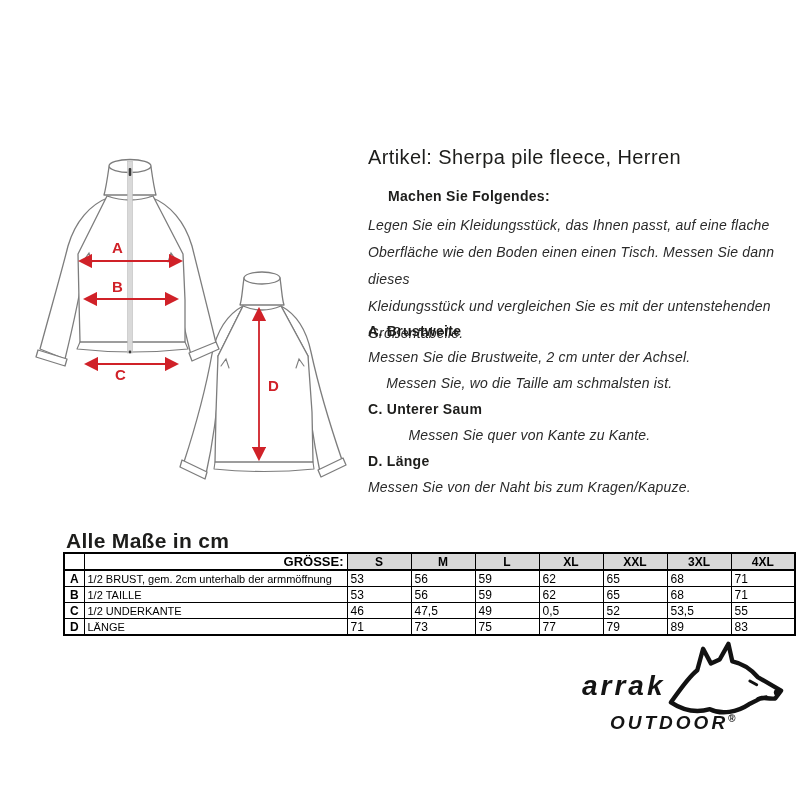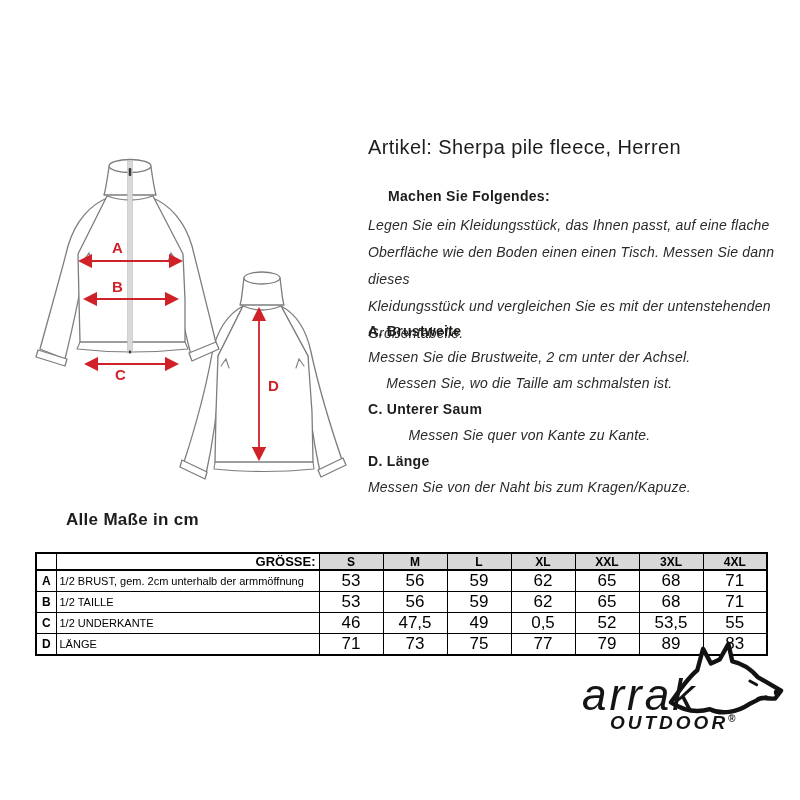--- a/index.html
+++ b/index.html
@@ -1,53 +1,53 @@
 <!DOCTYPE html>
 <html><head>
 <meta charset="utf-8">
 <style>
   html,body{margin:0;padding:0;background:#fff;}
   .page{position:relative;width:800px;height:800px;background:#ffffff;overflow:hidden;
         font-family:"Liberation Sans",sans-serif;color:#1d1d1b;}
 
   
-  .article-title{position:absolute;left:368px;top:136px;font-size:20px;letter-spacing:.4px;color:#1d1d1b;}
+  .article-title{position:absolute;left:368px;top:146px;font-size:20px;letter-spacing:.4px;color:#1d1d1b;}
   .howto-heading{position:absolute;left:388px;top:188px;font-size:14px;font-weight:bold;letter-spacing:.3px;}
   .howto-body{position:absolute;left:368px;top:212px;font-size:14px;font-style:italic;
               line-height:27px;letter-spacing:.2px;color:#2a2a2a;}
   .meas-list{position:absolute;left:368px;top:318px;font-size:14px;line-height:26px;}
   .meas-name{font-weight:bold;font-style:normal;letter-spacing:.3px;color:#1d1d1b;}
   .meas-desc{font-style:italic;color:#2a2a2a;letter-spacing:.2px;text-align:center;}
 
   
   .front-jacket{position:absolute;left:28px;top:150px;z-index:2;}
   .back-jacket{position:absolute;left:172px;top:262px;z-index:1;}
   .outline{fill:#ffffff;stroke:#7d7d7d;stroke-width:1.3;stroke-linejoin:round;}
   .thin{fill:none;stroke:#7d7d7d;stroke-width:1.1;stroke-linecap:round;}
   .red-arrow{stroke:#d02128;stroke-width:1.8;}
   .red-label{fill:#d02128;font-family:"Liberation Sans",sans-serif;font-size:15px;font-weight:bold;}
 
   
-  .table-caption{position:absolute;left:66px;top:510px;font-size:17px;font-weight:bold;letter-spacing:.3px;}
+  .table-caption{position:absolute;left:66px;top:529px;font-size:21px;font-weight:bold;letter-spacing:.3px;}
   table.size-table{position:absolute;left:35px;top:552px;width:731px;border-collapse:collapse;
                    table-layout:fixed;font-size:11px;color:#000;}
   table.size-table td,table.size-table th{border:1px solid #000;height:15px;padding:0 3px;
                    overflow:hidden;white-space:nowrap;}
-  table.size-table{border:2px solid #000;}
+  table.size-table{border:2px solid #000;margin-left:28px;}
   .hdr-size{background:#d8d8d8;text-align:center;font-weight:bold;font-size:12px;}
   .hdr-groesse{text-align:right;font-weight:bold;font-size:13px;padding-right:4px;}
   .row-key{text-align:center;font-weight:bold;font-size:12px;}
   .row-label{text-align:left;}
-  .cell-val{text-align:center;font-size:17px;}
+  .cell-val{text-align:left;font-size:12px;}
   tr.hdr-row th{border-bottom:2px solid #000;}
   td.sep,th.sep{border-left:2px solid #000;}
 
   
   .logo{position:absolute;left:580px;top:638px;width:215px;height:120px;}
-  .brand{position:absolute;left:2px;top:32px;font-size:44px;font-weight:normal;font-style:italic;
+  .brand{position:absolute;left:2px;top:32px;font-size:28px;font-weight:bold;font-style:italic;
          letter-spacing:3px;color:#141414;}
   .sub{position:absolute;left:30px;top:74px;font-size:19px;font-weight:bold;font-style:italic;
        letter-spacing:3px;color:#141414;}
   .sub sup{font-size:10px;letter-spacing:0;}
   .dog-head{position:absolute;left:85px;top:2px;}
 </style>
 </head>
 <body>
 
 <div class="page">

